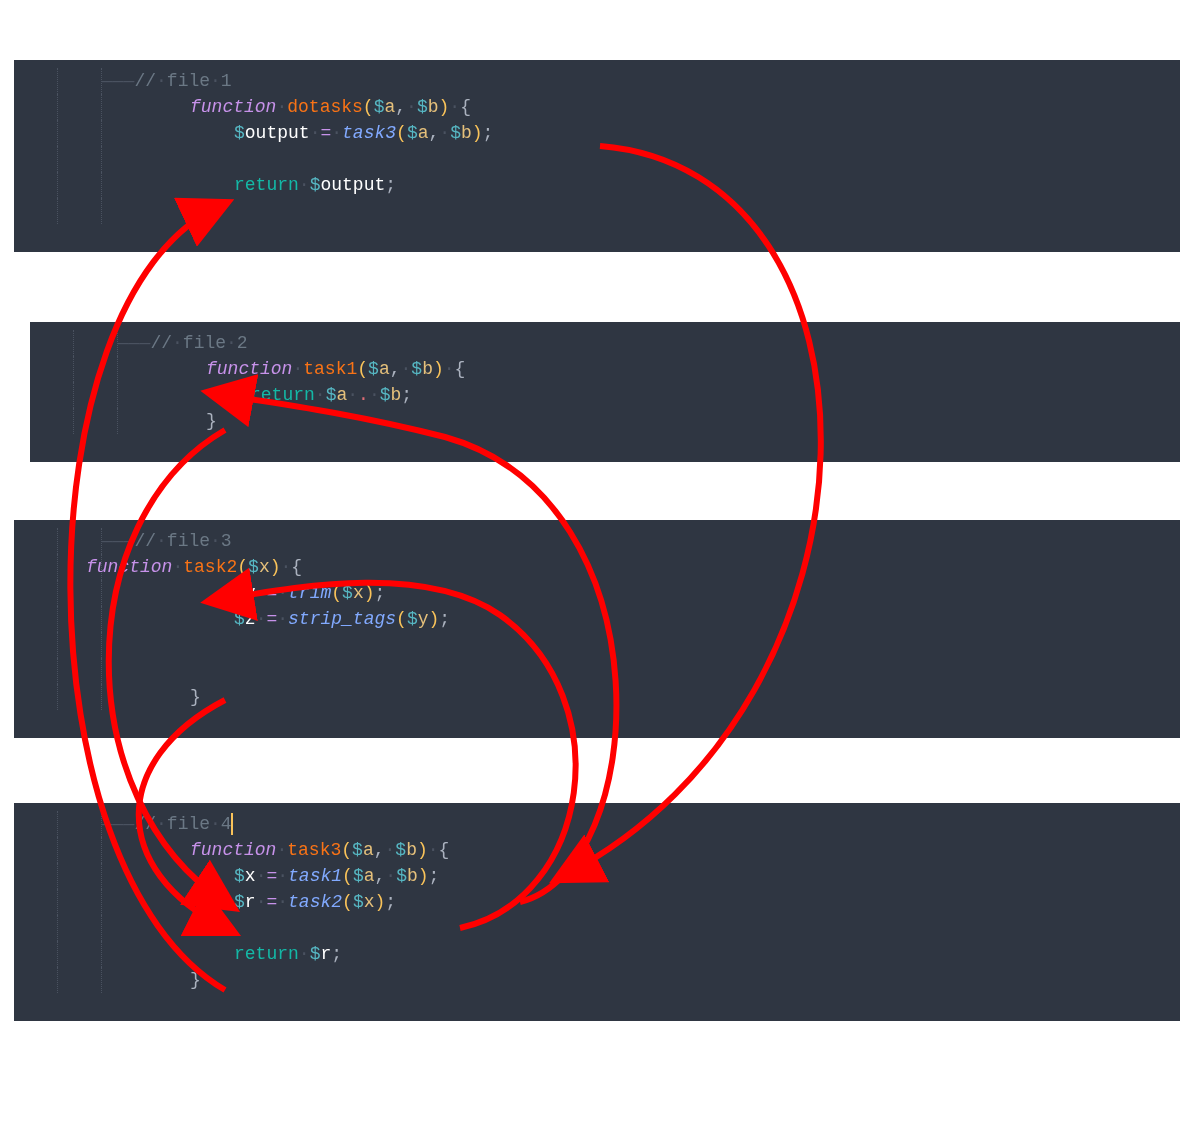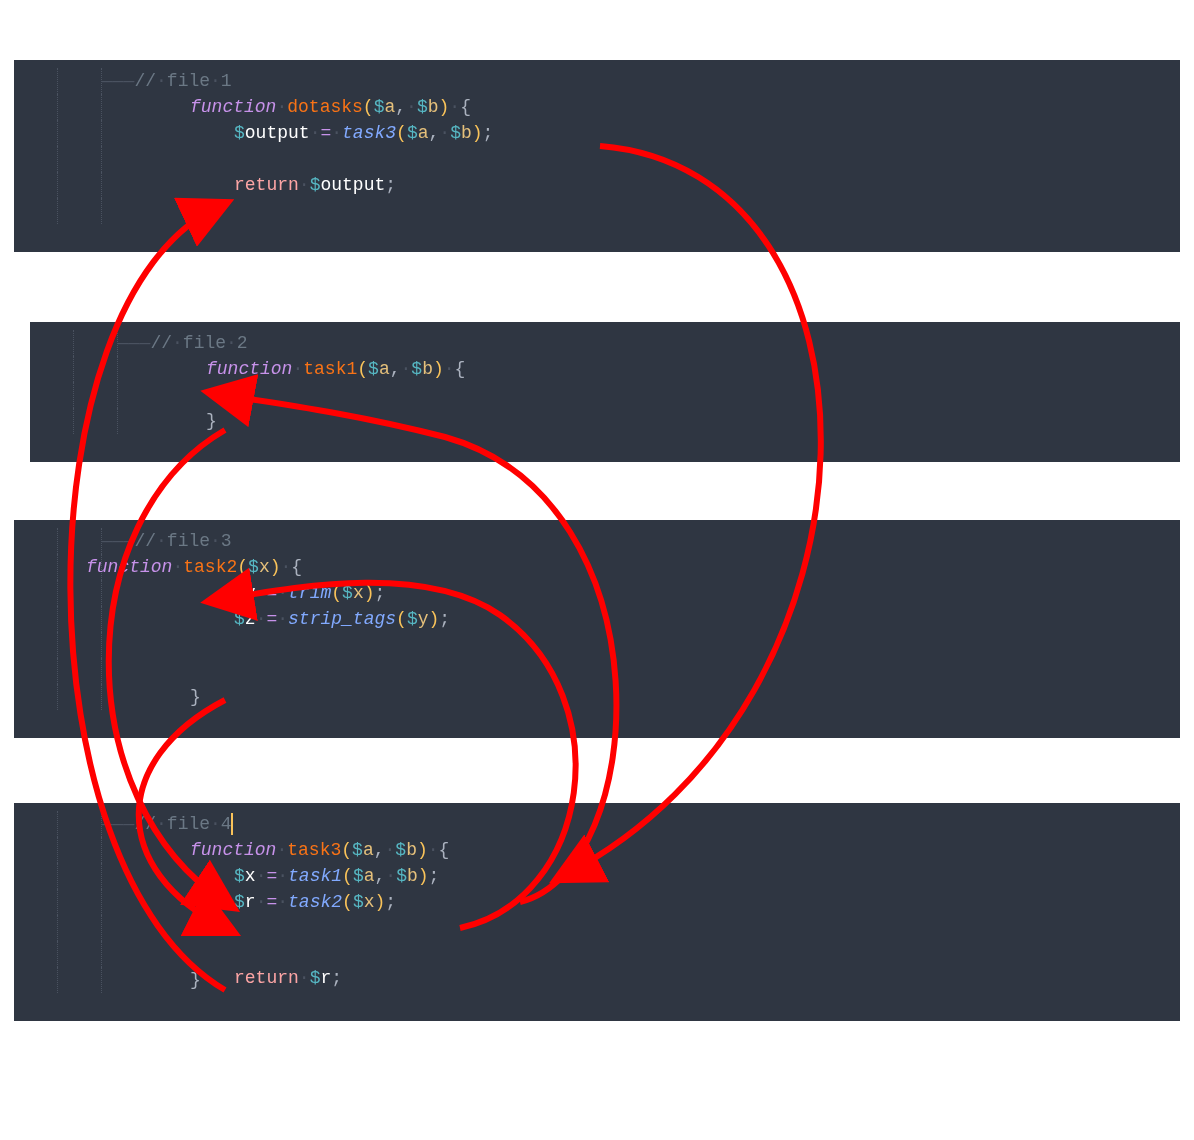--- a/index.html
+++ b/index.html
@@ -37,21 +37,21 @@
   border-right: 1px dotted #4a5260;
   height: 100%;
 }
 .code-text {
   position: relative;
   white-space: pre;
   padding-left: 0;
 }
 .tok-comment { color: #6b7885; }
 .tok-keyword { color: #c792ea; font-style: italic; }
-.tok-keywordret { color: #fca5a5; }
+.tok-keywordret { color: #14b8a6; }
 .tok-funcname { color: #f97316; }
 .tok-funccall { color: #82aaff; font-style: italic; }
 .tok-paren { color: #f9c35a; }
 .tok-brace { color: #abb2bf; }
 .tok-var { color: #ffffff; }
 .tok-dollar-var { color: #e5c07b; }
 .tok-sigil { color: #56b6c2; }
 .tok-op { color: #c792ea; }
 .tok-dot { color: #e06c75; }
 .tok-punc { color: #abb2bf; }
@@ -135,20 +135,21 @@
           <div class="guide"></div>
           <div class="guide"></div>
         </div>
         <div class="code-text" style="padding-left: 176px;"><span class="tok-keyword">function</span><span class="tok-ws">·</span><span class="tok-funcname">task1</span><span class="tok-paren">(</span><span class="tok-sigil">$</span><span class="tok-dollar-var">a</span><span class="tok-punc">,</span><span class="tok-ws">·</span><span class="tok-sigil">$</span><span class="tok-dollar-var">b</span><span class="tok-paren">)</span><span class="tok-ws">·</span><span class="tok-brace">{</span></div>
       </div>
       <div class="code-line">
         <div class="indent-guides">
           <div class="guide"></div>
           <div class="guide"></div>
         </div>
+        <div class="code-text" style="padding-left: 220px;"><span class="tok-keywordret">return</span><span class="tok-ws">·</span><span class="tok-sigil">$</span><span class="tok-dollar-var">a</span><span class="tok-ws">·</span><span class="tok-dot">.</span><span class="tok-ws">·</span><span class="tok-sigil">$</span><span class="tok-dollar-var">b</span><span class="tok-punc">;</span></div>
       </div>
       <div class="code-line">
         <div class="indent-guides">
           <div class="guide"></div>
           <div class="guide"></div>
         </div>
         <div class="code-text" style="padding-left: 176px;"><span class="tok-brace">}</span></div>
       </div>
     </div>
     <div class="code-block" style="top: 520px; height: 218px;">
@@ -235,21 +236,21 @@
           <div class="guide"></div>
           <div class="guide"></div>
         </div>
         <div class="code-text" style="padding-left: 220px;"></div>
       </div>
       <div class="code-line">
         <div class="indent-guides">
           <div class="guide"></div>
           <div class="guide"></div>
         </div>
-        <div class="code-text" style="padding-left: 220px; margin-top: 24px;"><span class="tok-keywordret">return</span><span class="tok-ws">·</span><span class="tok-sigil">$</span><span class="tok-var">r</span><span class="tok-punc">;</span></div>
+        <div class="code-text" style="padding-left: 220px;"><span class="tok-keywordret">return</span><span class="tok-ws">·</span><span class="tok-sigil">$</span><span class="tok-var">r</span><span class="tok-punc">;</span></div>
       </div>
       <div class="code-line">
         <div class="indent-guides">
           <div class="guide"></div>
           <div class="guide"></div>
         </div>
         <div class="code-text" style="padding-left: 176px;"><span class="tok-brace">}</span></div>
       </div>
     </div>
   </div>

